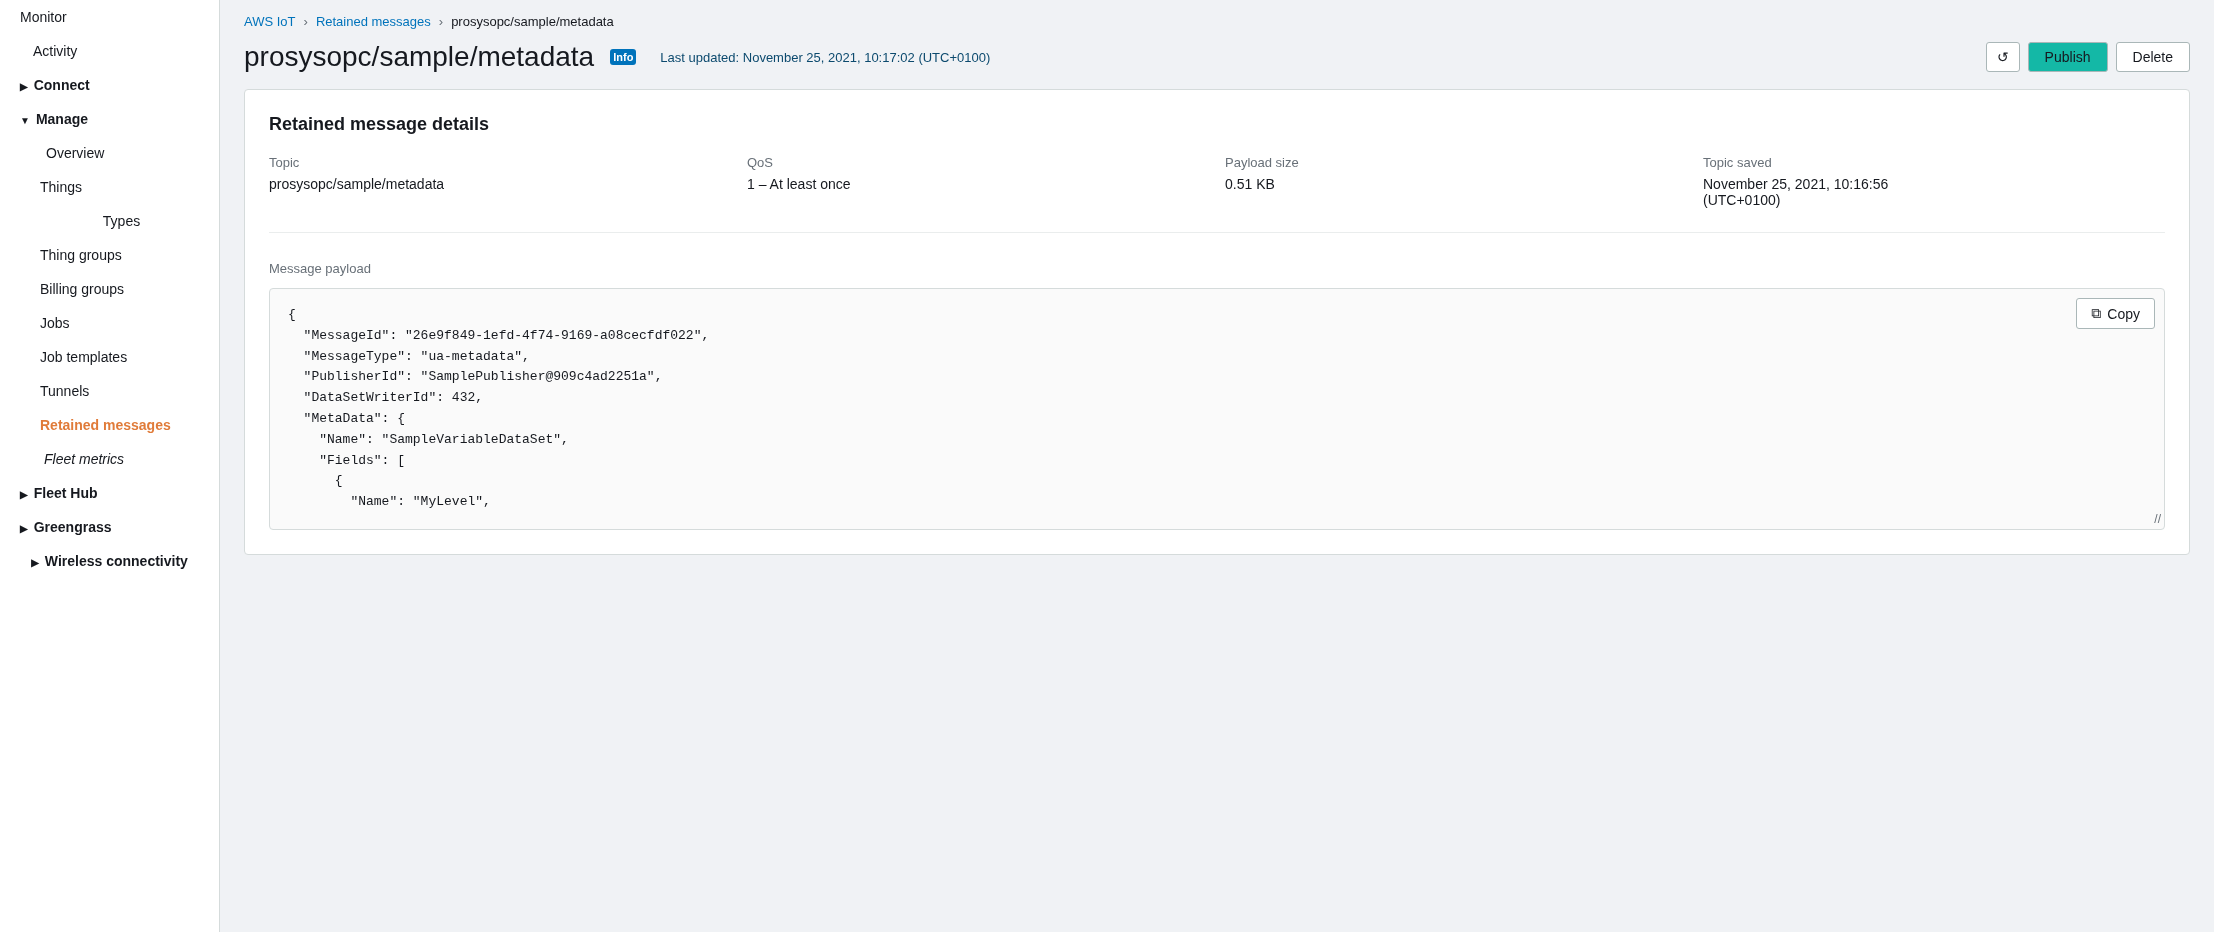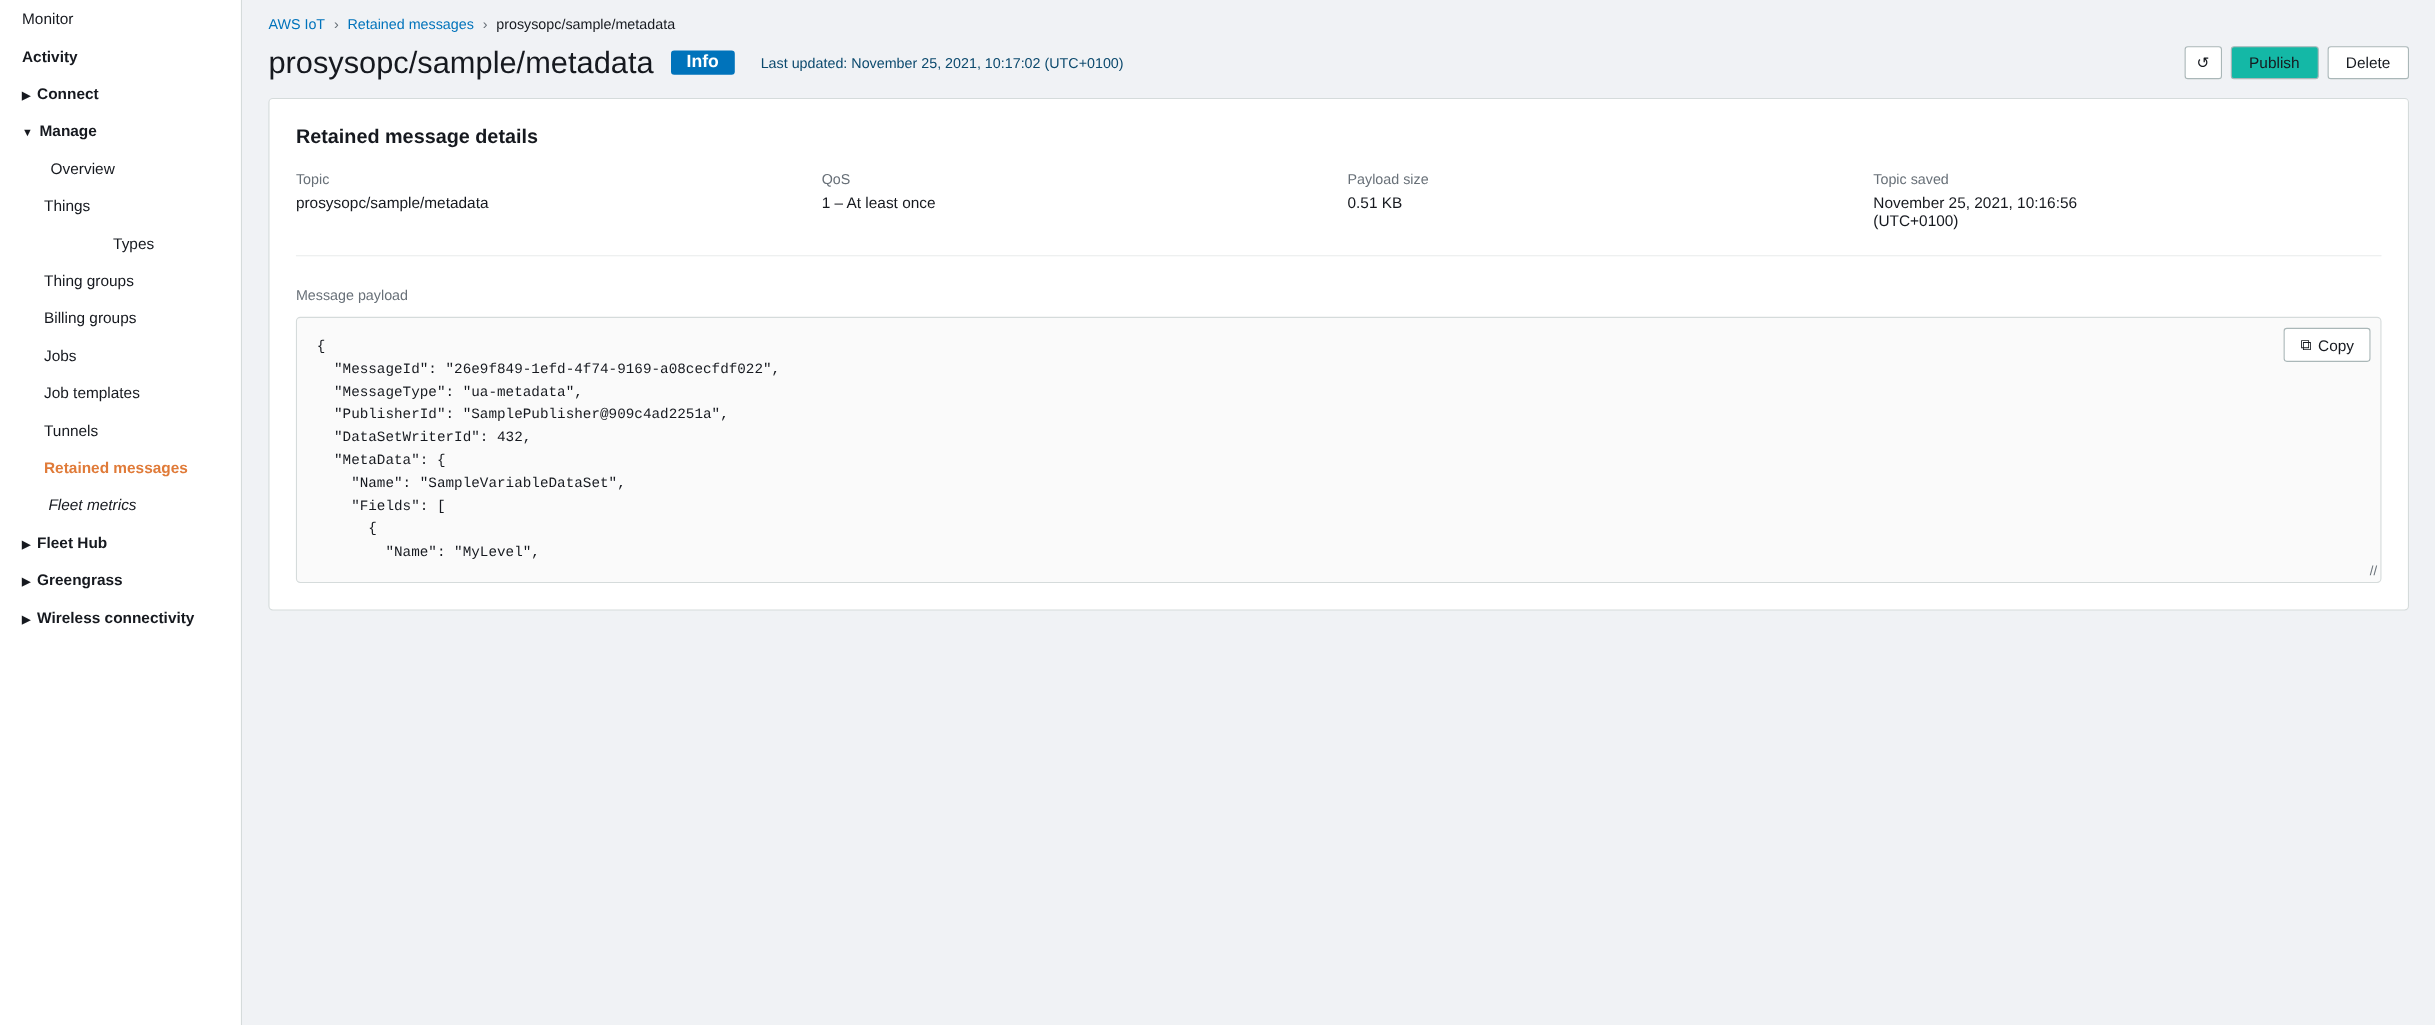--- a/index.html
+++ b/index.html
@@ -84,23 +84,23 @@
       flex-wrap: wrap;
     }
     .page-title {
       font-size: 28px;
       font-weight: 400;
       color: #16191f;
     }
     .info-badge {
       background: #0073bb;
       color: #fff;
-      font-size: 16px;
+      font-size: 11px;
       font-weight: 600;
-      padding: 2px 14px;
+      padding: 2px 3px;
       border-radius: 3px;
       cursor: pointer;
     }
     .last-updated {
       color: #0c4a6e;
       font-size: 13px;
       margin-left: 8px;
     }
     .header-actions {
       display: flex;
@@ -215,21 +215,21 @@
     }
   </style>
 </head>
 <body>
 
 <div id="sidebar">
 
 <div class="sidebar-item" style="padding-left: 20px;">
       <span>Monitor</span>
     </div>
-    <div class="sidebar-item" style="padding-left: 20px; font-weight: bold;">
+    <div class="sidebar-item" style="padding-left: 33px;">
       <span>Activity</span>
     </div>
     <div class="sidebar-group-header" style="padding-left: 20px;">
       <span class="chevron-right"></span>
       <span>Connect</span>
     </div>
     <div class="sidebar-group-header" style="padding-left: 20px;">
       <span class="chevron-down"></span>
       <span>Manage</span>
     </div>
@@ -264,21 +264,21 @@
       <span>Fleet metrics</span>
     </div>
     <div class="sidebar-group-header" style="padding-left: 20px;">
       <span class="chevron-right"></span>
       <span>Fleet Hub</span>
     </div>
     <div class="sidebar-group-header" style="padding-left: 20px;">
       <span class="chevron-right"></span>
       <span>Greengrass</span>
     </div>
-    <div class="sidebar-group-header" style="padding-left: 20px;">
+    <div class="sidebar-group-header" style="padding-left: 20px; justify-content: center;">
       <span class="chevron-right"></span>
       <span>Wireless connectivity</span>
     </div>
   </div>
 
 <div id="main">
 
   <div class="breadcrumb">
     <a class="breadcrumb-link">AWS IoT</a>
     <span class="breadcrumb-sep">›</span>

